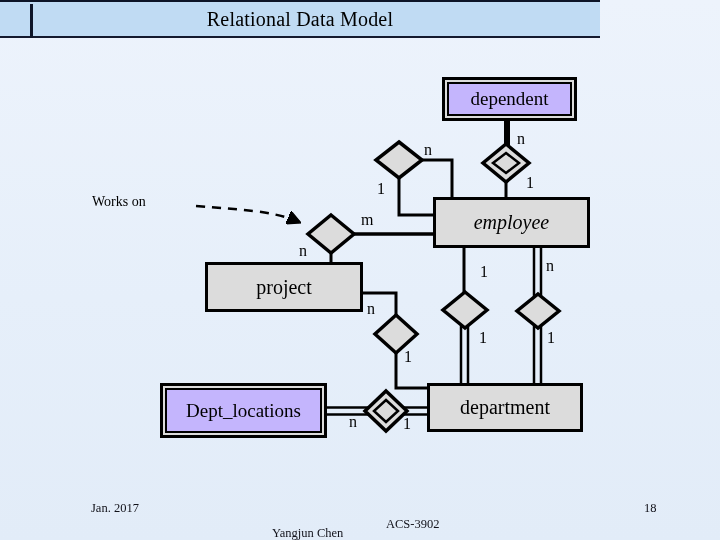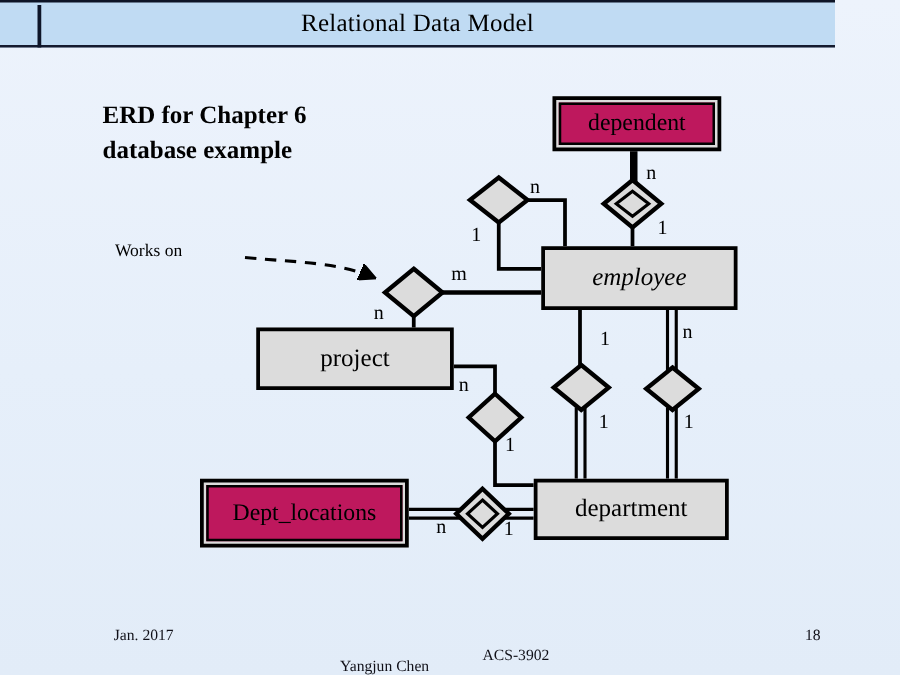--- a/index.html
+++ b/index.html
@@ -3,35 +3,35 @@
 <meta charset="utf-8">
 <style>
   html,body { margin:0; padding:0; }
   .slide {
     position:relative; width:720px; height:540px; overflow:hidden;
     background:linear-gradient(180deg,#edf3fc 0%,#e6effa 55%,#e2ecf8 100%);
     font-family:"Liberation Serif","DejaVu Serif",serif; color:#000;
   }
   
   .titlebar {
-    position:absolute; left:0; top:0; width:668px; height:38px; box-sizing:border-box;
+    position:absolute; left:0; top:0; width:600px; height:38px; box-sizing:border-box;
     background:#c0dbf3; border-top:2px solid #0d1426; border-bottom:2px solid #141a2e;
     display:flex; align-items:center; justify-content:center;
   }
   .titlebar .title { font-size:20px; letter-spacing:0.2px; }
   .titlebar-accent { position:absolute; left:30px; top:2px; width:3px; height:34px; background:#0e1528; }
   
   .heading { position:absolute; left:82px; top:78px; font-size:20px; font-weight:bold; line-height:28px; }
   
   .entity {
     position:absolute; box-sizing:border-box; background:#dcdcdc; border:3px solid #000;
     display:flex; align-items:center; justify-content:center; font-size:20px;
   }
   .weak-inner {
-    position:absolute; inset:2px; border:2px solid #000; background:#be185d;
+    position:absolute; inset:2px; border:2px solid #000; background:#c4b5fd;
     display:flex; align-items:center; justify-content:center; font-size:19px;
   }
   #ent-dependent   { left:442px; top:77px;  width:135px; height:44px; }
   #ent-employee    { left:433px; top:197px; width:157px; height:51px;font-style:italic; }
   #ent-project     { left:205px; top:262px; width:158px; height:50px; }
   #ent-deptloc     { left:160px; top:383px; width:167px; height:55px; }
   #ent-department  { left:427px; top:383px; width:156px; height:49px; }
   
   .workson { position:absolute; left:92px; top:194px; font-size:14px; }
   .card { position:absolute; font-size:16px; line-height:16px; }
@@ -55,24 +55,20 @@
 </head>
 <body>
 
 <div class="slide">
 
   <div class="titlebar">
     <span class="titlebar-accent"></span>
     <span class="title">Relational Data Model</span>
   </div>
 
-  <div class="heading">
-    <div>ERD for Chapter 6</div>
-    <div>database example</div>
-  </div>
 
   <svg class="overlay" viewBox="0 0 720 540">
     <defs>
       <marker id="arrowhead" viewBox="0 0 10 10" refX="8.5" refY="5" markerWidth="5.5" markerHeight="5.5" orient="auto-start-reverse">
         <path d="M0,0 L10,5 L0,10 z" fill="#000" stroke="none"></path>
       </marker>
     </defs>
 
     <line x1="507" y1="120" x2="507" y2="148" stroke-width="6"></line>
 

